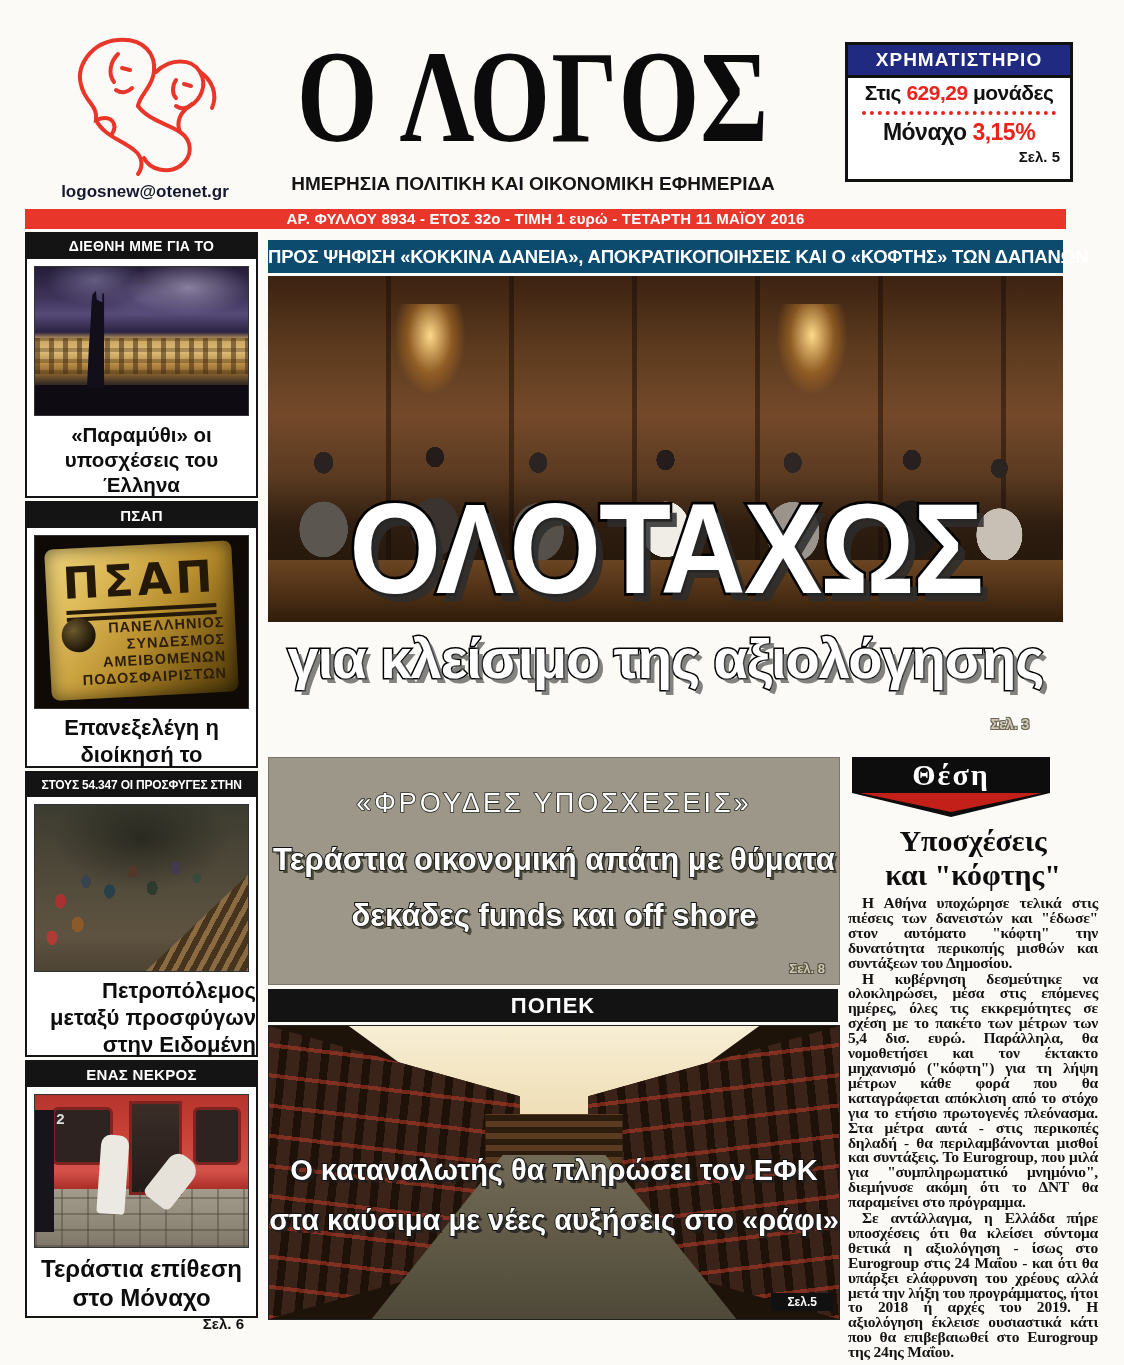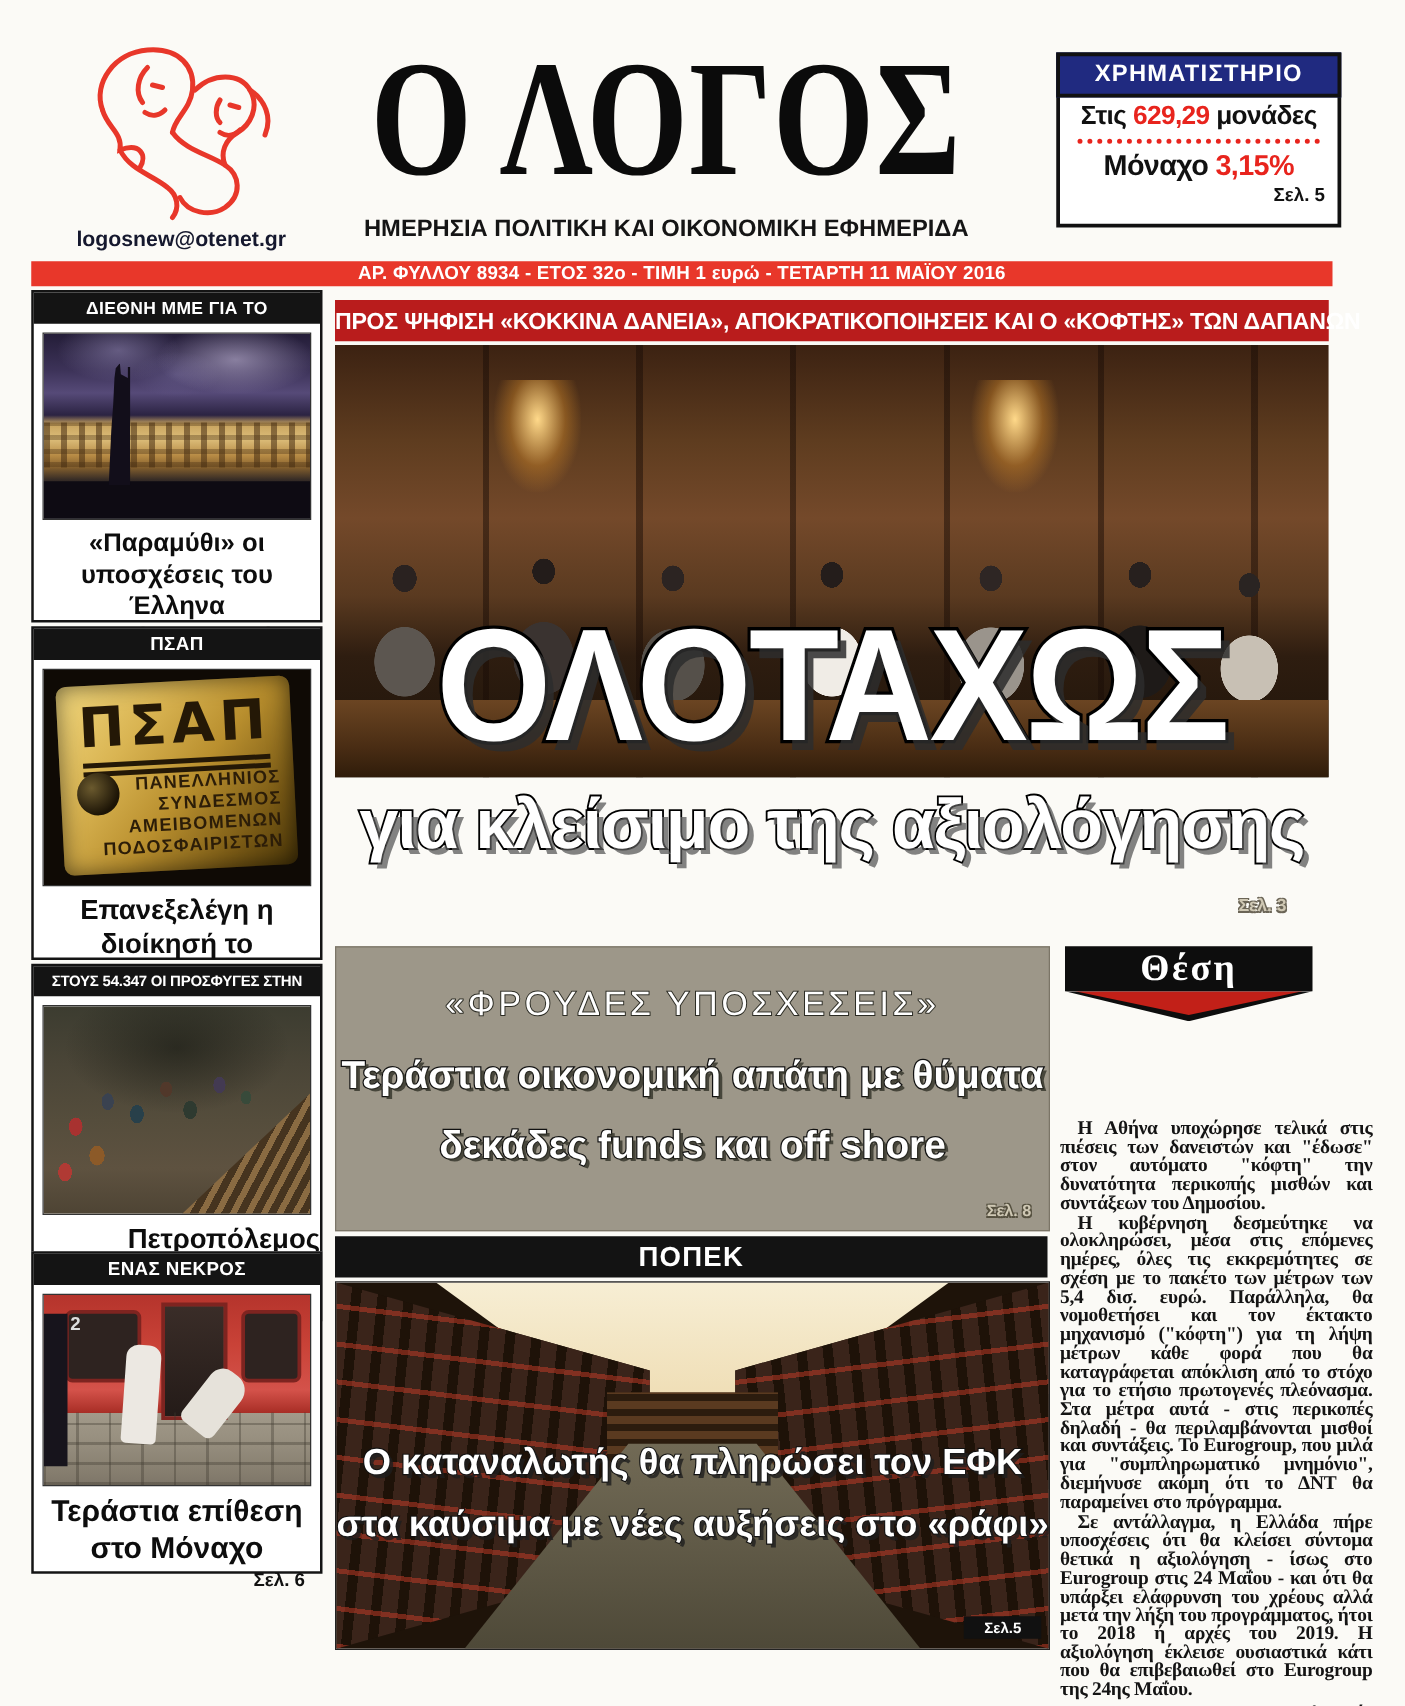--- a/index.html
+++ b/index.html
@@ -25,21 +25,21 @@
   .red-val{color:#e8241d;}
   .issuebar{left:25px;top:209px;width:1041px;height:20px;background:#e8372a;color:#fff;font-weight:bold;
             font-size:15px;text-align:center;line-height:20px;letter-spacing:0.2px;}
   
   .card{left:25px;width:233px;border:2px solid #141414;background:#fff;box-sizing:border-box;}
   .card-head{background:#141414;color:#fff;font-weight:bold;text-align:center;letter-spacing:0.3px;}
   .card-photo{position:relative;margin:7px 7px 6px 7px;border:1px solid #333;overflow:hidden;}
   .card-title{text-align:center;font-weight:bold;line-height:1.22;color:#0d0d0d;}
   .card-ref{text-align:right;font-weight:bold;font-size:15px;padding:2px 12px 4px 0;}
   
-  .kicker{left:268px;top:240px;width:795px;height:33px;background:#b91c1c;color:#fff;font-weight:bold;
+  .kicker{left:268px;top:240px;width:795px;height:33px;background:#0c4a6e;color:#fff;font-weight:bold;
           font-size:18.5px;text-align:center;line-height:33px;letter-spacing:-0.2px;white-space:nowrap;}
   .leadphoto{left:268px;top:276px;width:795px;height:346px;overflow:hidden;}
   .headline-main{left:268px;top:468px;width:795px;text-align:center;font-weight:bold;font-size:118px;
                  line-height:150px;color:#fff;-webkit-text-stroke:5px #000;paint-order:stroke fill;
                  text-shadow:7px 7px 0 rgba(45,45,45,.85);letter-spacing:-2px;white-space:nowrap;transform:scaleY(1.08);transform-origin:top;}
   .headline-sub{left:268px;top:626px;width:795px;text-align:center;font-weight:bold;font-size:56px;
                 color:#fff;-webkit-text-stroke:3px #000;paint-order:stroke fill;letter-spacing:-1px;
                 text-shadow:5px 5px 0 rgba(90,90,90,.75);white-space:nowrap;}
   .lead-ref{left:960px;top:716px;width:100px;text-align:center;font-weight:bold;font-size:14px;color:#cfc8b4;
             text-shadow:-1px -1px 0 #6b6557,1px -1px 0 #6b6557,-1px 1px 0 #6b6557,1px 1px 0 #6b6557;}
@@ -235,21 +235,21 @@
     <div class="card-head" style="font-size:12px;line-height:24px;height:24px;letter-spacing:-0.2px;">ΣΤΟΥΣ 54.347 ΟΙ ΠΡΟΣΦΥΓΕΣ ΣΤΗΝ ΕΛΛΑΔΑ</div>
     <div class="card-photo" style="height:166px;">
       <div class="ph p3-base"></div>
       <div class="ph p3-crowd"></div>
       <div class="ph p3-rail"></div>
     </div>
     <div class="card-title" style="font-size:22px;text-align:right;">Πετροπόλεμος μεταξύ προσφύγων στην Ειδομένη</div>
     <div class="card-ref">Σελ. 4</div>
   </div>
 
-  <div class="abs card" style="top:1001px;height:258px;">
+  <div class="abs card" style="top:1060px;height:258px;">
     <div class="card-head" style="font-size:15px;line-height:25px;height:25px;">ΕΝΑΣ ΝΕΚΡΟΣ</div>
     <div class="card-photo" style="height:152px;">
       <div class="ph p4-base"></div>
       <div class="abs p4-win"></div>
       <div class="abs p4-door"></div>
       <div class="abs p4-win2"></div>
       <div class="ph p4-grid"></div>
       <div class="abs p4-cop"></div>
       <div class="abs p4-f1"></div>
       <div class="abs p4-f2"></div>
@@ -293,20 +293,24 @@
     <div class="ph p6-back"></div>
     <div class="ph p6-floor"></div>
     <div class="market-l" style="top:178px;">στα καύσιμα με νέες αυξήσεις στο «ράφι»</div>
     <div class="market-l" style="top:128px;">Ο καταναλωτής θα πληρώσει τον ΕΦΚ</div>
     <div class="market-ref">Σελ.5</div>
   </div>
 
   <div class="abs opinion-head">Θέση</div>
   <div class="abs opinion-tri-black"></div>
   <div class="abs opinion-tri-red"></div>
+  <div class="abs opinion-title">
+    <div>Υποσχέσεις</div>
+    <div>και "κόφτης"</div>
+  </div>
   <div class="abs opinion-body">
     <p>Η Αθήνα υποχώρησε τελικά στις πιέσεις των δανειστών και "έδωσε" στον αυτόματο "κόφτη" την δυνατότητα περικοπής μισθών και συντάξεων του Δημοσίου.</p>
     <p>Η κυβέρνηση δεσμεύτηκε να ολοκληρώσει, μέσα στις επόμενες ημέρες, όλες τις εκκρεμότητες σε σχέση με το πακέτο των μέτρων των 5,4 δισ. ευρώ. Παράλληλα, θα νομοθετήσει και τον έκτακτο μηχανισμό ("κόφτη") για τη λήψη μέτρων κάθε φορά που θα καταγράφεται απόκλιση από το στόχο για το ετήσιο πρωτογενές πλεόνασμα. Στα μέτρα αυτά - στις περικοπές δηλαδή - θα περιλαμβάνονται μισθοί και συντάξεις. Το Eurogroup, που μιλά για "συμπληρωματικό μνημόνιο", διεμήνυσε ακόμη ότι το ΔΝΤ θα παραμείνει στο πρόγραμμα.</p>
     <p>Σε αντάλλαγμα, η Ελλάδα πήρε υποσχέσεις ότι θα κλείσει σύντομα θετικά η αξιολόγηση - ίσως στο Eurogroup στις 24 Μαΐου - και ότι θα υπάρξει ελάφρυνση του χρέους αλλά μετά την λήξη του προγράμματος, ήτοι το 2018 ή αρχές του 2019. Η αξιολόγηση έκλεισε ουσιαστικά κάτι που θα επιβεβαιωθεί στο Eurogroup της 24ης Μαΐου.</p>
     <p class="opinion-sig">Ο λογικός</p>
   </div>
 
 </div>
 
 </body></html>

